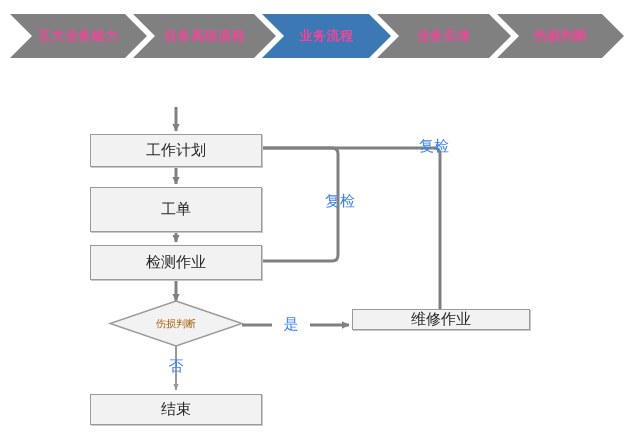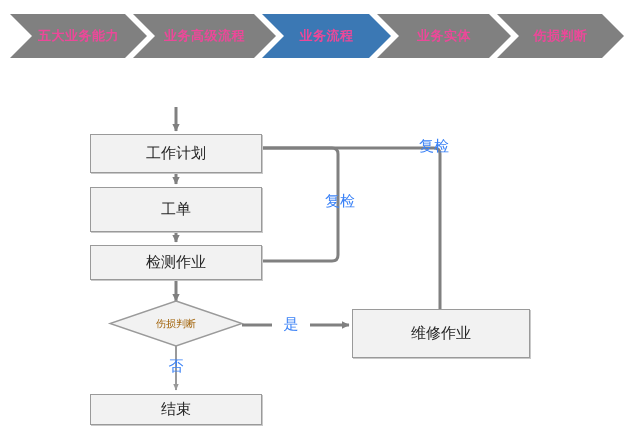--- a/index.html
+++ b/index.html
@@ -110,29 +110,29 @@
     <path d="M310,325 L349,325" stroke="#808080" stroke-width="3" fill="none" marker-end="url(#arr)"></path>
 
     <path d="M262,261 L332,261 Q338,261 338,255 L338,154 Q338,148 332,148 L188,148" stroke="#808080" stroke-width="3" fill="none" marker-end="url(#arr)"></path>
 
     <path d="M440,310 L440,154 Q440,148 434,148 L188,148" stroke="#808080" stroke-width="3" fill="none" marker-end="url(#arr)"></path>
 
     <polygon points="176,301 242,323.5 176,346 110,323.5" fill="#f2f2f2" stroke="#9a9a9a" stroke-width="1.4"></polygon>
   </svg>
 
 
-  <div class="node" style="left:90px;top:134px;width:172px;height:39px;">工作计划</div>
+  <div class="node" style="left:90px;top:134px;width:172px;height:33px;">工作计划</div>
 
   <div class="node" style="left:90px;top:187px;width:172px;height:45px;">工单</div>
 
   <div class="node" style="left:90px;top:245px;width:172px;height:35px;">检测作业</div>
 
   <div class="diamond-label" style="left:110px;top:301px;width:132px;height:45px;">伤损判断</div>
 
-  <div class="node" style="left:352px;top:309px;width:178px;height:49px;">维修作业</div>
+  <div class="node" style="left:352px;top:309px;width:178px;height:21px;">维修作业</div>
 
   <div class="node" style="left:90px;top:394px;width:172px;height:31px;">结束</div>
 
   <div class="edge-label" style="left:272px;top:315px;width:38px;">是</div>
 
   <div class="edge-label" style="left:157px;top:357px;width:38px;">否</div>
 
   <div class="edge-label" style="left:313px;top:192px;width:54px;">复检</div>
 
   <div class="edge-label" style="left:407px;top:137px;width:54px;">复检</div>

